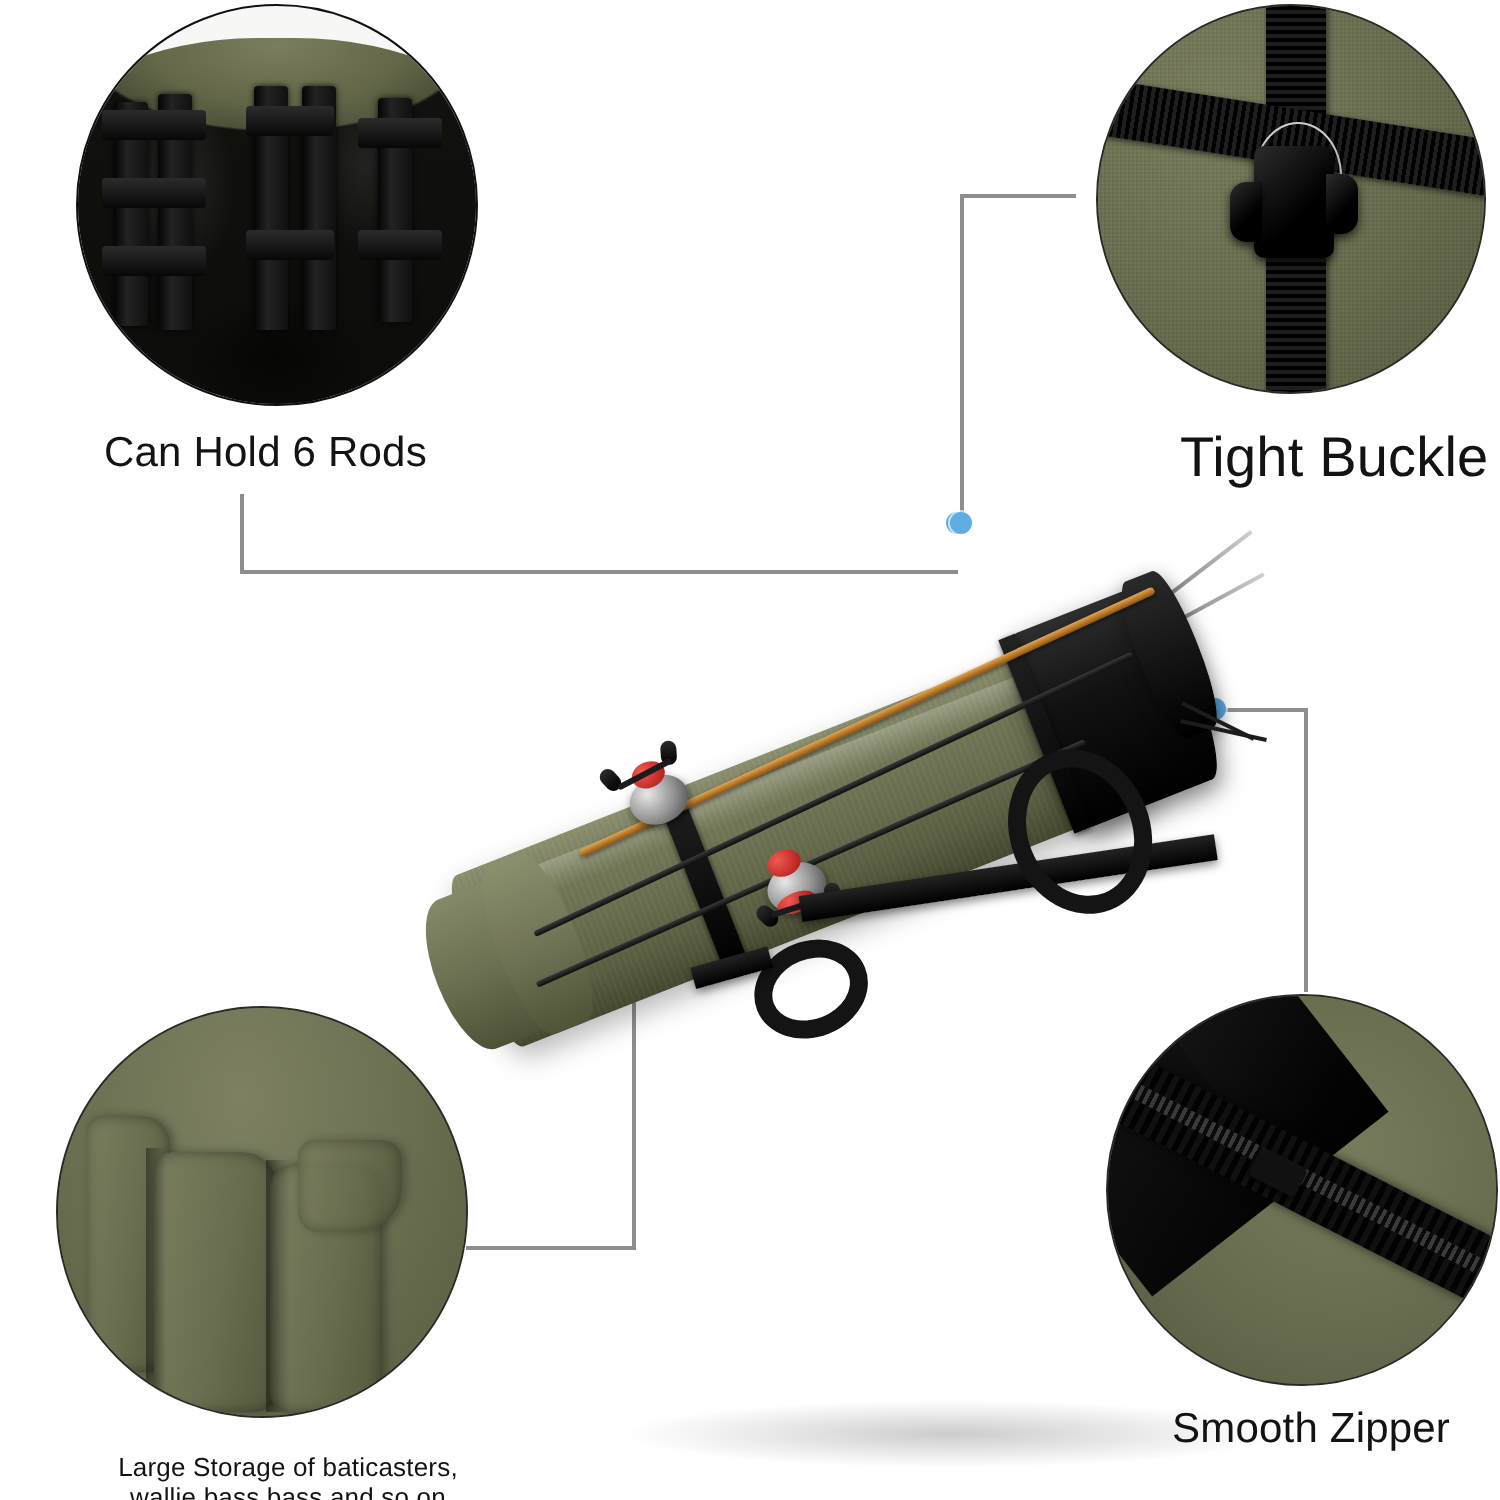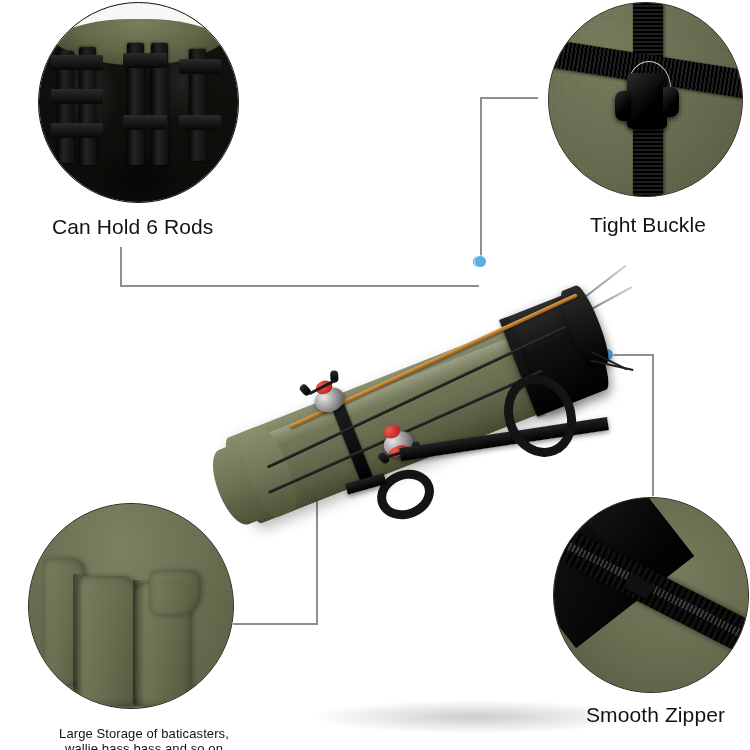--- a/index.html
+++ b/index.html
@@ -174,21 +174,21 @@
   <div class="callout" id="c-buckle">
     <div class="canvas"></div>
     <div class="grain"></div>
     <div class="webv" style="left:84px;top:-10px;width:30px;height:220px;"></div>
     <div class="webb" style="left:-10px;top:52px;width:220px;height:28px;transform:rotate(9deg);"></div>
     <div class="wire" style="left:78px;top:58px;width:42px;height:52px;border-color:#cccccc;"></div>
     <div class="buk" style="left:78px;top:70px;width:40px;height:56px;"></div>
     <div class="buk" style="left:66px;top:88px;width:16px;height:30px;border-radius:8px 0 0 8px;"></div>
     <div class="buk" style="left:114px;top:84px;width:16px;height:30px;border-radius:0 8px 8px 0;"></div>
   </div>
-  <div class="cap" style="left:590px;top:213px;font-size:21px;">Tight Buckle</div>
+  <div class="cap" style="left:590px;top:213px;font-size:28px;">Tight Buckle</div>
 
   <div class="callout" id="c-store">
     <div class="base"></div>
     <div class="pk" style="left:14px;top:54px;width:42px;height:128px;border-radius:8px 14px 10px 8px;"></div>
     <div class="pk" style="left:48px;top:72px;width:62px;height:130px;border-radius:10px 18px 12px 10px;"></div>
     <div class="pk" style="left:106px;top:78px;width:56px;height:124px;border-radius:12px 14px 10px 10px;"></div>
     <div class="fold" style="left:104px;top:76px;width:12px;height:126px;"></div>
     <div class="fold" style="left:44px;top:70px;width:10px;height:130px;"></div>
     <div class="pk" style="left:120px;top:66px;width:52px;height:46px;border-radius:8px 10px 22px 10px;opacity:.85;"></div>
   </div>

